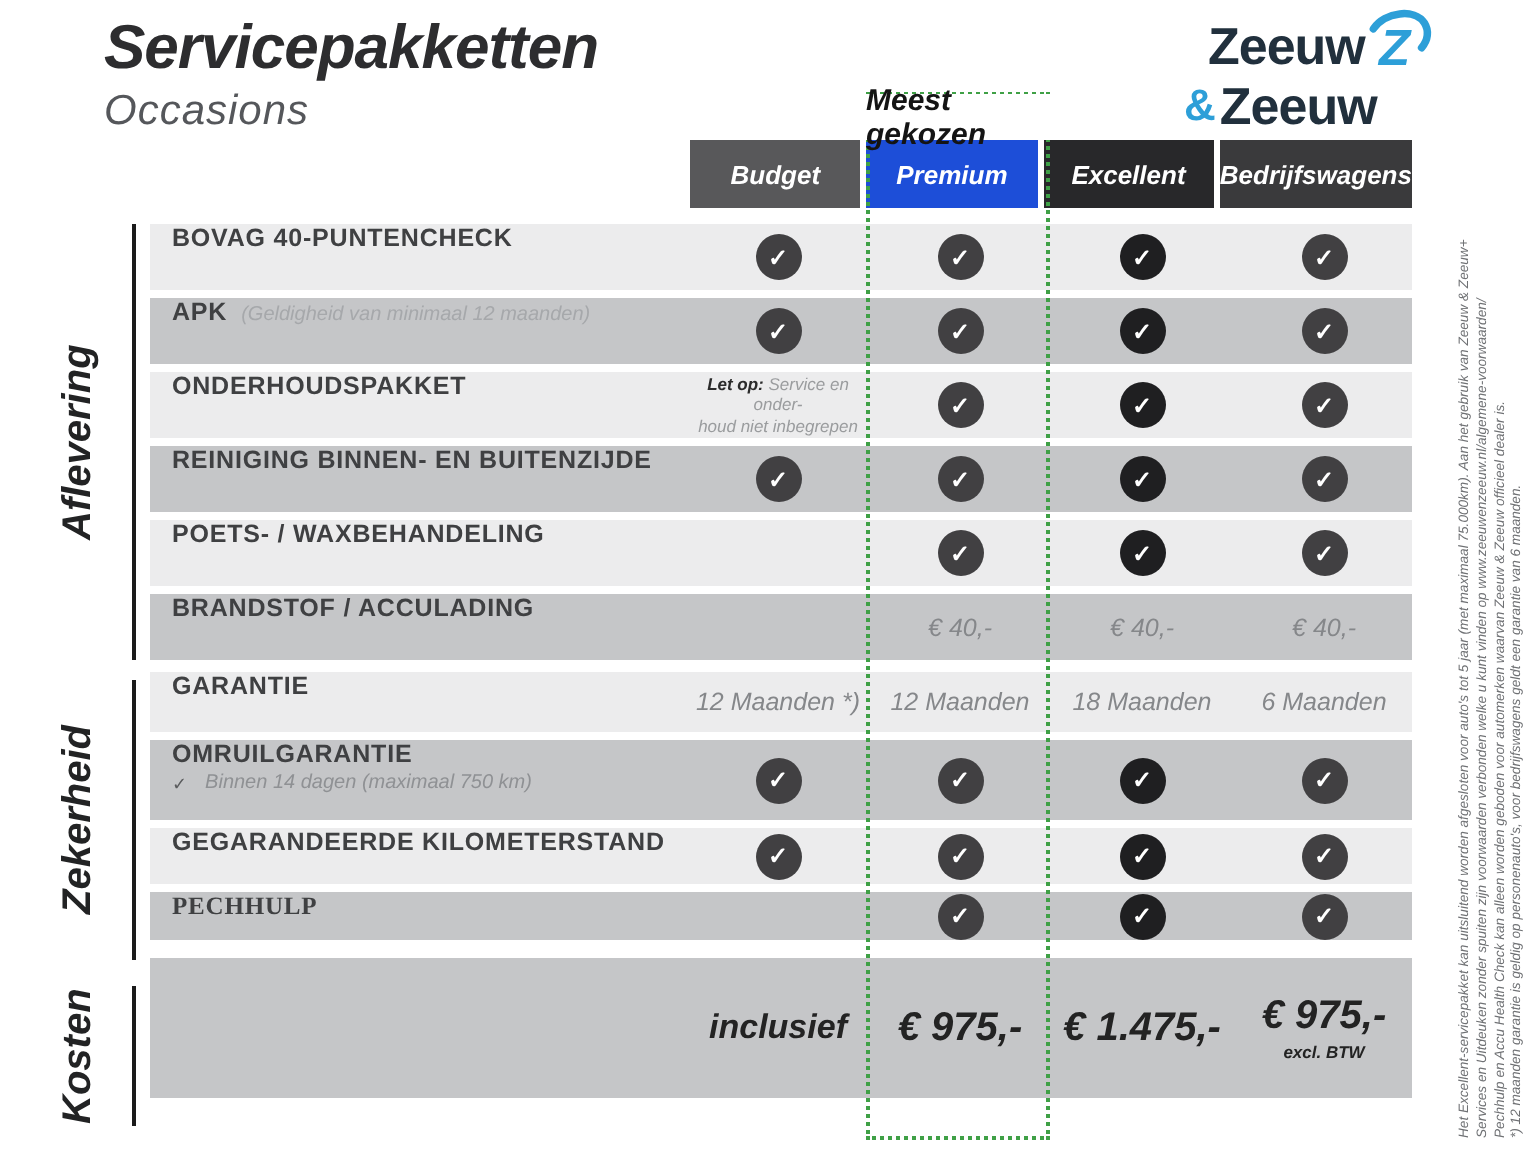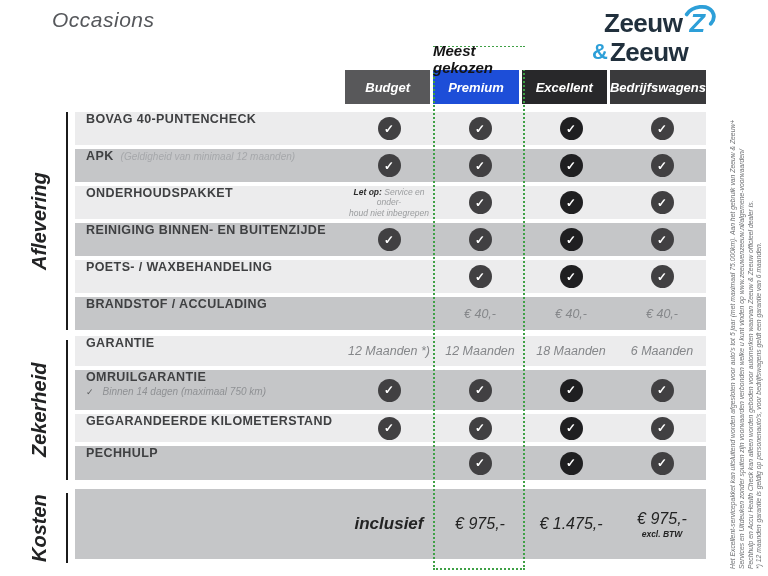--- a/index.html
+++ b/index.html
@@ -34,21 +34,21 @@
   .t-section { margin-top:8px; }
   #sec-zekerheid { margin-top:6px; }
   #sec-kosten { margin-top:9px; }
 
   .row { display:flex; height:33px; margin-bottom:4px; }
   .shade-light { background:#ececed; }
   .shade-dark  { background:#c5c6c8; }
   #sec-zekerheid .row:nth-child(1){ height:30px; }
   #sec-zekerheid .row:nth-child(2){ height:40px; }
   #sec-zekerheid .row:nth-child(3){ height:28px; }
-  #sec-zekerheid .row:nth-child(4){ height:34px; }
+  #sec-zekerheid .row:nth-child(4){ height:24px;font-family:Liberation Serif, serif; }
   #sec-kosten .row { height:70px; }
 
   .lbl { width:270px; display:flex; flex-direction:column; justify-content:flex-start; padding-left:11px; }
   .lbl-main { display:flex; align-items:baseline; }
   .lbl-text { font-size:12.5px; font-weight:bold; color:#3f4042; letter-spacing:0.4px; white-space:nowrap; }
   .lbl-inline-note { font-size:10px; font-style:italic; color:#a6a8ab; margin-left:7px; white-space:nowrap; }
   .lbl-sub { font-size:10px; font-style:italic; color:#8f9194; margin-top:2px; display:flex; align-items:center; }
   .sub-check { font-style:normal; color:#5a5b5d; font-size:9px; margin-right:9px; }
 
   .cell { width:88px; margin-right:3px; display:flex; flex-direction:column; align-items:center; justify-content:center; text-align:center; }
@@ -57,21 +57,21 @@
 
   .chk {
     width:23px; height:23px; border-radius:50%; background:#414042; color:#fff;
     display:flex; align-items:center; justify-content:center; font-size:12px; font-weight:bold;
   }
   .chk-dark { background:#1f1f21; }
 
   .note-cell { font-size:8.5px; line-height:1.25; color:#9a9c9e; font-style:italic; }
   .note-bold { font-weight:bold; color:#2b2b2b; }
 
-  .price { font-size:16px; font-weight:normal; font-style:italic; color:#232323; white-space:nowrap; }
+  .price { font-size:20px; font-weight:bold; font-style:italic; color:#232323; white-space:nowrap; }
   .price-word { font-size:17px; font-weight:bold; font-style:italic; color:#232323; }
   .price-sub { font-size:8.5px; font-weight:bold; font-style:italic; color:#232323; margin-top:1px; }
 
   
   .rail { position:absolute; left:66px; width:2px; background:#1b1b1b; }
   #rail-aflevering { top:112px; height:218px; }
   #rail-zekerheid  { top:340px; height:140px; }
   #rail-kosten     { top:493px; height:70px; }
   .rail-label {
     position:absolute; left:28px; width:30px; writing-mode:vertical-rl; transform:rotate(180deg);
@@ -98,20 +98,21 @@
     transform:rotate(-90deg); transform-origin:0 0;
     font-size:6.8px; font-style:italic; color:#6f7174; line-height:1.3;
   }
 </style>
 </head>
 <body>
 
 <div class="page">
 
   <div class="title-block">
+    <div class="main-title">Servicepakketten</div>
     <div class="sub-title">Occasions</div>
   </div>
 
   <div class="logo">
     <div class="logo-row logo-row1">
       <span class="logo-word">Zeeuw</span>
       <span>
         <svg width="34" height="34" viewBox="0 0 36 36">
           <path d="M5 11 C 11 2, 27 0, 32 8 C 34.5 12, 34 17, 30.5 21" fill="none" stroke="#2d9fd8" stroke-width="4" stroke-linecap="round"></path>
           <text x="8" y="30" font-family="Liberation Sans, sans-serif" font-size="27" font-weight="bold" font-style="italic" fill="#2d9fd8">Z</text>

